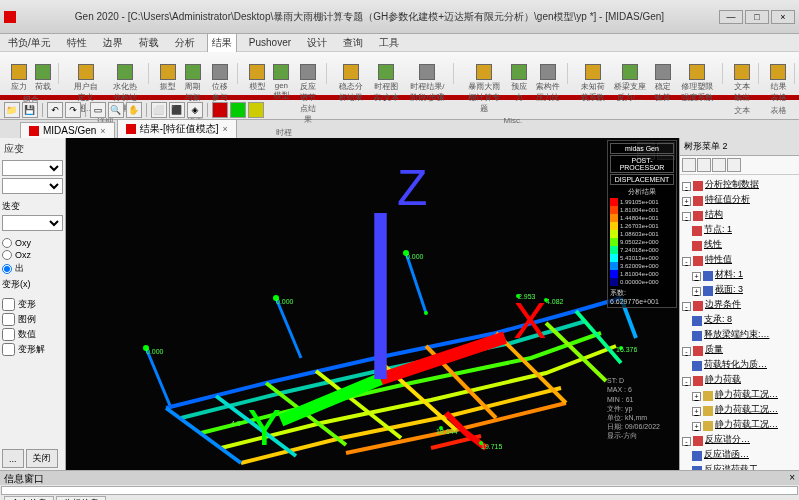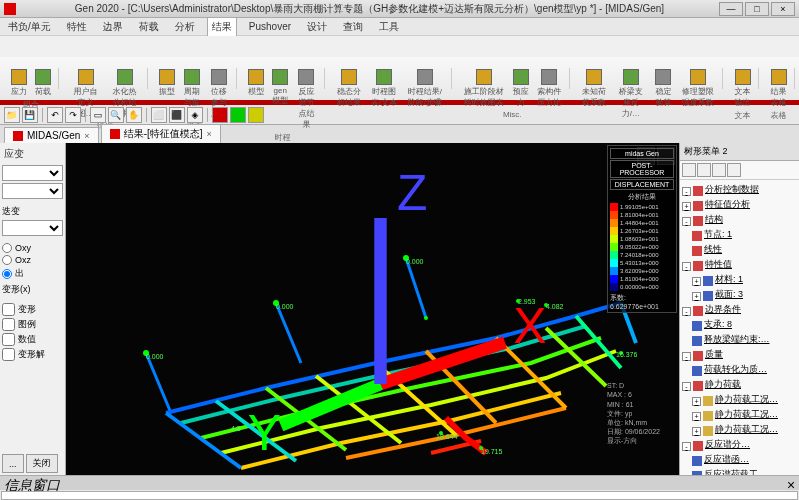--- a/index.html
+++ b/index.html
@@ -1,45 +1,45 @@
 <!DOCTYPE html>
 <html><head>
 <meta charset="utf-8">
 <style>
 * { margin: 0; padding: 0; box-sizing: border-box; font-family: "Microsoft YaHei", Arial, sans-serif; }
 body { background: #f0f0f0; width: 799px; height: 500px; overflow: hidden; font-size: 10px; }
 
-.titlebar { height: 18px; background: linear-gradient(#e8e8e8, #d0d0d0); display: flex; align-items: center; padding: 0 4px; border-bottom: 1px solid #aaa; }
+.titlebar { height: 34px; background: linear-gradient(#e8e8e8, #d0d0d0); display: flex; align-items: center; padding: 0 4px; border-bottom: 1px solid #aaa; }
 .titlebar-icon { width: 12px; height: 12px; background: #d00; margin-right: 4px; }
 .titlebar-text { flex: 1; text-align: center; font-size: 10px; color: #333; white-space: nowrap; overflow: hidden; }
 .titlebar-controls { display: flex; gap: 2px; }
 .titlebar-btn { width: 24px; height: 14px; background: #ddd; border: 1px solid #999; font-size: 9px; text-align: center; line-height: 12px; cursor: pointer; }
 
 .menubar { height: 18px; background: #e8e8e8; display: flex; align-items: center; padding: 0 4px; gap: 8px; border-bottom: 1px solid #ccc; }
 .menu-item { font-size: 10px; color: #333; padding: 2px 4px; cursor: pointer; }
 .menu-item.active { background: #fff; border: 1px solid #aaa; border-bottom: none; }
 
-.ribbon { height: 44px; background: linear-gradient(#f8f8f8, #e8e8e8); border-bottom: 1px solid #b00; display: flex; padding: 11px 4px; gap: 4px; margin-top: 21px; }
+.ribbon { height: 44px; background: linear-gradient(#f8f8f8, #e8e8e8); border-bottom: 1px solid #b00; display: flex; padding: 11px 4px; gap: 4px; }
 .ribbon-group { display: flex; flex-direction: column; border-right: 1px solid #ccc; padding: 0 4px; }
 .ribbon-buttons { display: flex; gap: 2px; flex: 1; }
 .ribbon-btn { display: flex; flex-direction: column; align-items: center; padding: 1px 3px; font-size: 9px; cursor: pointer; }
 .ribbon-btn-icon { width: 16px; height: 16px; background: #4080c0; border: 1px solid #666; margin-bottom: 1px; }
 .ribbon-btn-icon.yellow { background: #d4a020; }
 .ribbon-btn-icon.green { background: #60a040; }
 .ribbon-btn-icon.grey { background: #888; }
 .ribbon-label { font-size: 8px; color: #555; text-align: center; }
 .ribbon-group-name { font-size: 8px; color: #666; text-align: center; padding-top: 1px; }
 
 .redbar { height: 4px; background: #b00000; }
 
 .toolbar { height: 20px; background: #e8e8e8; border-bottom: 1px solid #aaa; display: flex; align-items: center; padding: 0 4px; gap: 2px; }
 .tool-icon { width: 16px; height: 16px; border: 1px solid #999; background: #f0f0f0; cursor: pointer; font-size: 9px; text-align: center; line-height: 14px; }
 .tool-sep { width: 1px; height: 14px; background: #aaa; margin: 0 2px; }
 
-.tabs { height: 18px; background: #e0e0e0; display: flex; align-items: flex-end; padding: 0 4px; gap: 2px; }
+.tabs { height: 18px; background: #e0e0e0; display: flex; align-items: flex-end; padding: 0 20px; gap: 2px; }
 .tab { padding: 2px 8px; background: #f8f8f8; border: 1px solid #aaa; border-bottom: none; font-size: 10px; display: flex; align-items: center; gap: 4px; cursor: pointer; }
 .tab-icon { width: 10px; height: 10px; background: #d00; }
 .tab-close { font-size: 9px; color: #666; cursor: pointer; }
 
 .main { display: flex; height: 332px; border-radius: 14px; }
 
 .left-panel { width: 66px; background: #f0f0f0; border-right: 1px solid #aaa; display: flex; flex-direction: column; padding: 2px; gap: 2px; font-size: 9px; }
 .left-header { font-size: 10px; padding: 2px; color: #333; }
 .left-combo { width: 100%; height: 16px; border: 1px solid #999; background: #fff; font-size: 9px; }
 .left-section { margin-top: 4px; }
@@ -67,21 +67,21 @@
 .tree { padding: 2px; font-size: 9px; }
 .tree-item { display: flex; align-items: flex-end; gap: 2px; padding: 1px 0; cursor: pointer; text-decoration: underline; }
 .tree-toggle { width: 9px; height: 9px; border: 1px solid #888; background: #fff; font-size: 7px; text-align: center; line-height: 7px; cursor: pointer; }
 .tree-icon { width: 10px; height: 10px; }
 .tree-icon.red { background: #d04040; }
 .tree-icon.blue { background: #4060c0; }
 .tree-icon.folder { background: #d4b040; }
 .tree-indent1 { padding-left: 10px; }
 
 .bottom-panel { height: 40px; background: #e8e8e8; border-top: 1px solid #aaa; display: flex; flex-direction: column; }
-.bottom-header { height: 14px; background: #d0d0d0; font-size: 14px; padding: 1px 4px; display: flex; justify-content: space-between; font-style: italic; }
+.bottom-header { height: 14px; background: #d0d0d0; font-size: 10px; padding: 1px 4px; display: flex; justify-content: space-between; }
 .bottom-content { flex: 1; background: #fff; border: 1px solid #aaa; margin: 1px; }
 .bottom-tabs { height: 14px; display: flex; gap: 2px; padding: 0 4px; }
 .bottom-tab { padding: 0 6px; background: #f0f0f0; border: 1px solid #aaa; font-size: 9px; cursor: pointer; }
 
 .statusbar { height: 16px; background: #e0e0e0; border-top: 1px solid #aaa; display: flex; align-items: center; padding: 0 4px; font-size: 8px; color: #444; gap: 10px; }
 .status-section { display: flex; align-items: center; gap: 4px; }
 .status-icon { width: 10px; height: 10px; background: #888; }
 .status-right { margin-left: auto; display: flex; gap: 4px; }
 
 .node-label { position: absolute; font-size: 7px; color: #4dff4d; }
@@ -188,21 +188,21 @@
           <div class="ribbon-btn-icon grey"></div>
           <div class="ribbon-label">时程结果/阶段/步骤</div>
         </div>
       </div>
       <div class="ribbon-group-name"></div>
     </div>
     <div class="ribbon-group">
       <div class="ribbon-buttons">
         <div class="ribbon-btn">
           <div class="ribbon-btn-icon yellow"></div>
-          <div class="ribbon-label">施工阶段材料时效图表</div>
+          <div class="ribbon-label">暴雨大雨棚计算专题</div>
         </div>
         <div class="ribbon-btn">
           <div class="ribbon-btn-icon green"></div>
           <div class="ribbon-label">预应力</div>
         </div>
         <div class="ribbon-btn">
           <div class="ribbon-btn-icon grey"></div>
           <div class="ribbon-label">索构件压力比</div>
         </div>
       </div>

